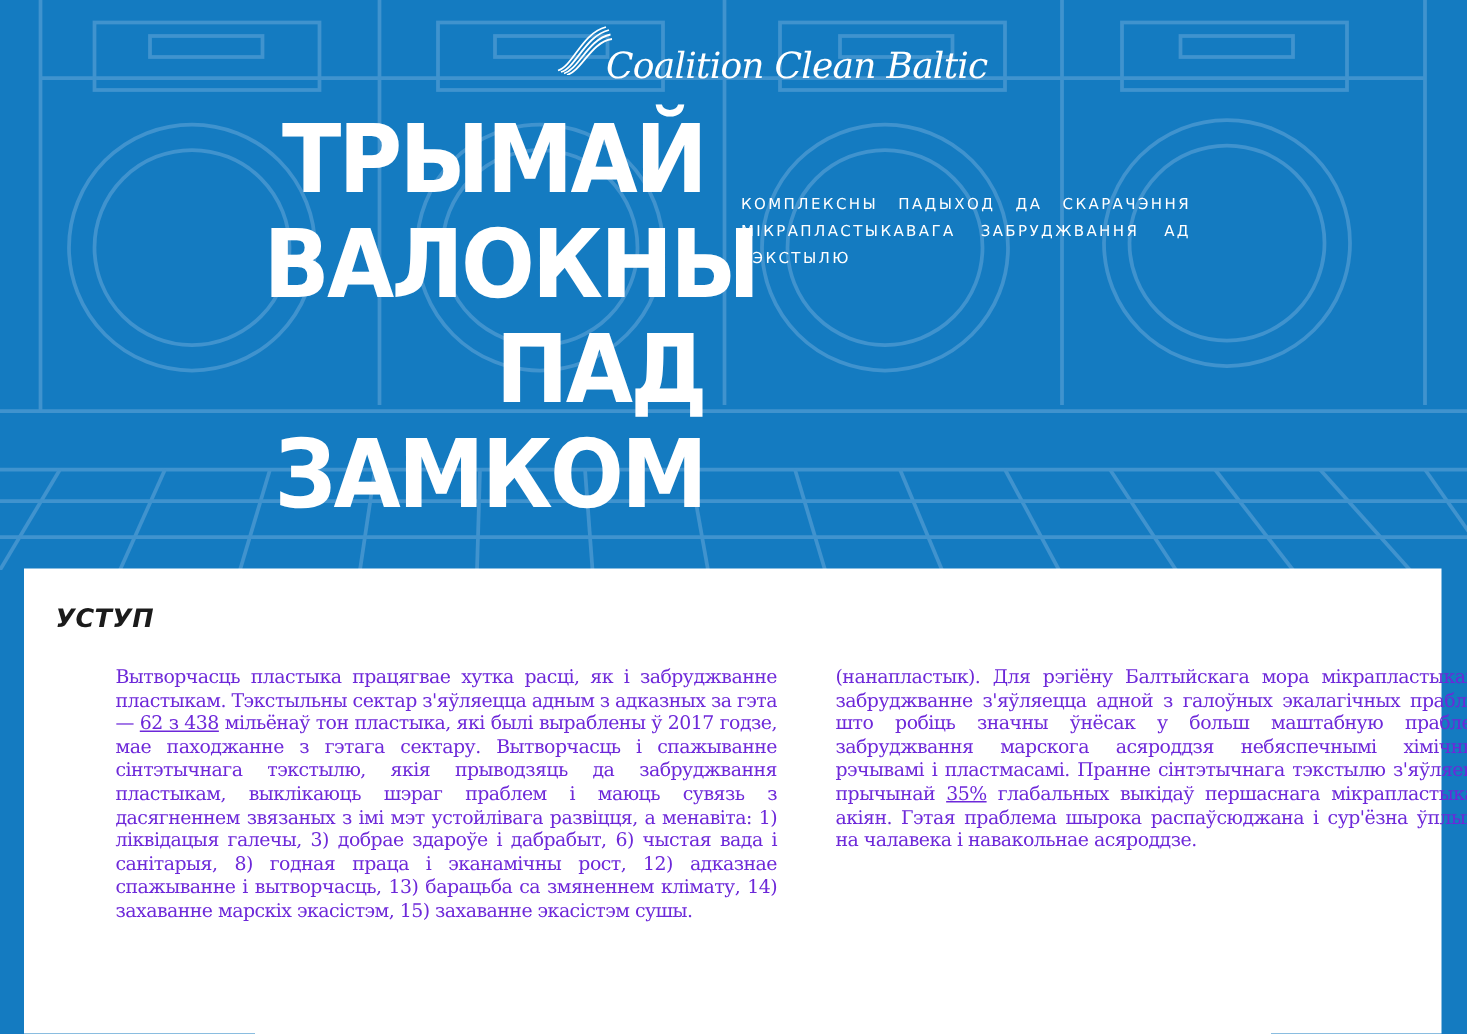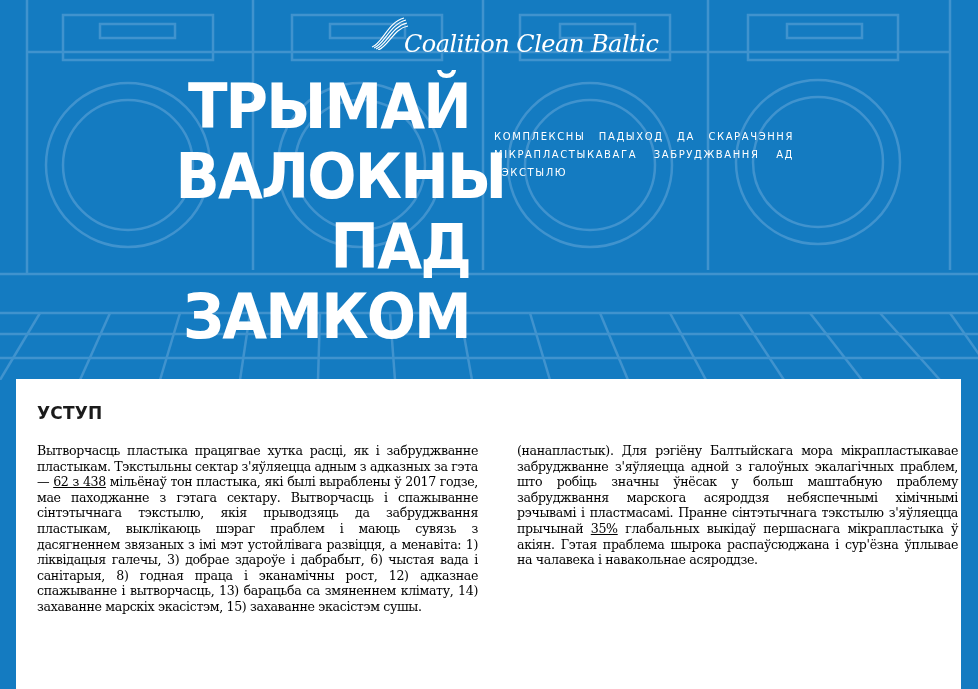--- a/index.html
+++ b/index.html
@@ -33,27 +33,28 @@
     text-align:justify;
   }
   .subtitle p { margin:0 0 12px 0; }
   .card {
     position:absolute; left:16px; top:379px; width:945px; height:320px;
     background:#ffffff;
   }
   .section-title {
     position:absolute; left:21px; top:24px;
     font-family:"DejaVu Sans", sans-serif; font-weight:bold;
-    font-size:17px; color:#1b1b1b; letter-spacing:0.2px;
+    font-size:17px; color:#1b1b1b; letter-spacing:0.2px;font-style:italic;
   }
   .col {
     position:absolute; top:64px; width:441px;
     font-family:"DejaVu Serif", serif; font-size:12.6px; line-height:15.6px;
-    color:#000000; text-align:justify; letter-spacing:-0.35px;
+    color:#6d28d9; text-align:justify; letter-spacing:-0.35px;
     hyphens:manual;
+    margin-left:40px;
   }
   .col p { margin:0 0 16px 0; }
   .col1 { left:21px; }
   .col2 { left:501px; }
   .ul { text-decoration:underline; }
 </style>
 </head>
 <body>
 
 <svg class="bg-sketch" viewBox="0 0 978 380" xmlns="http://www.w3.org/2000/svg">

